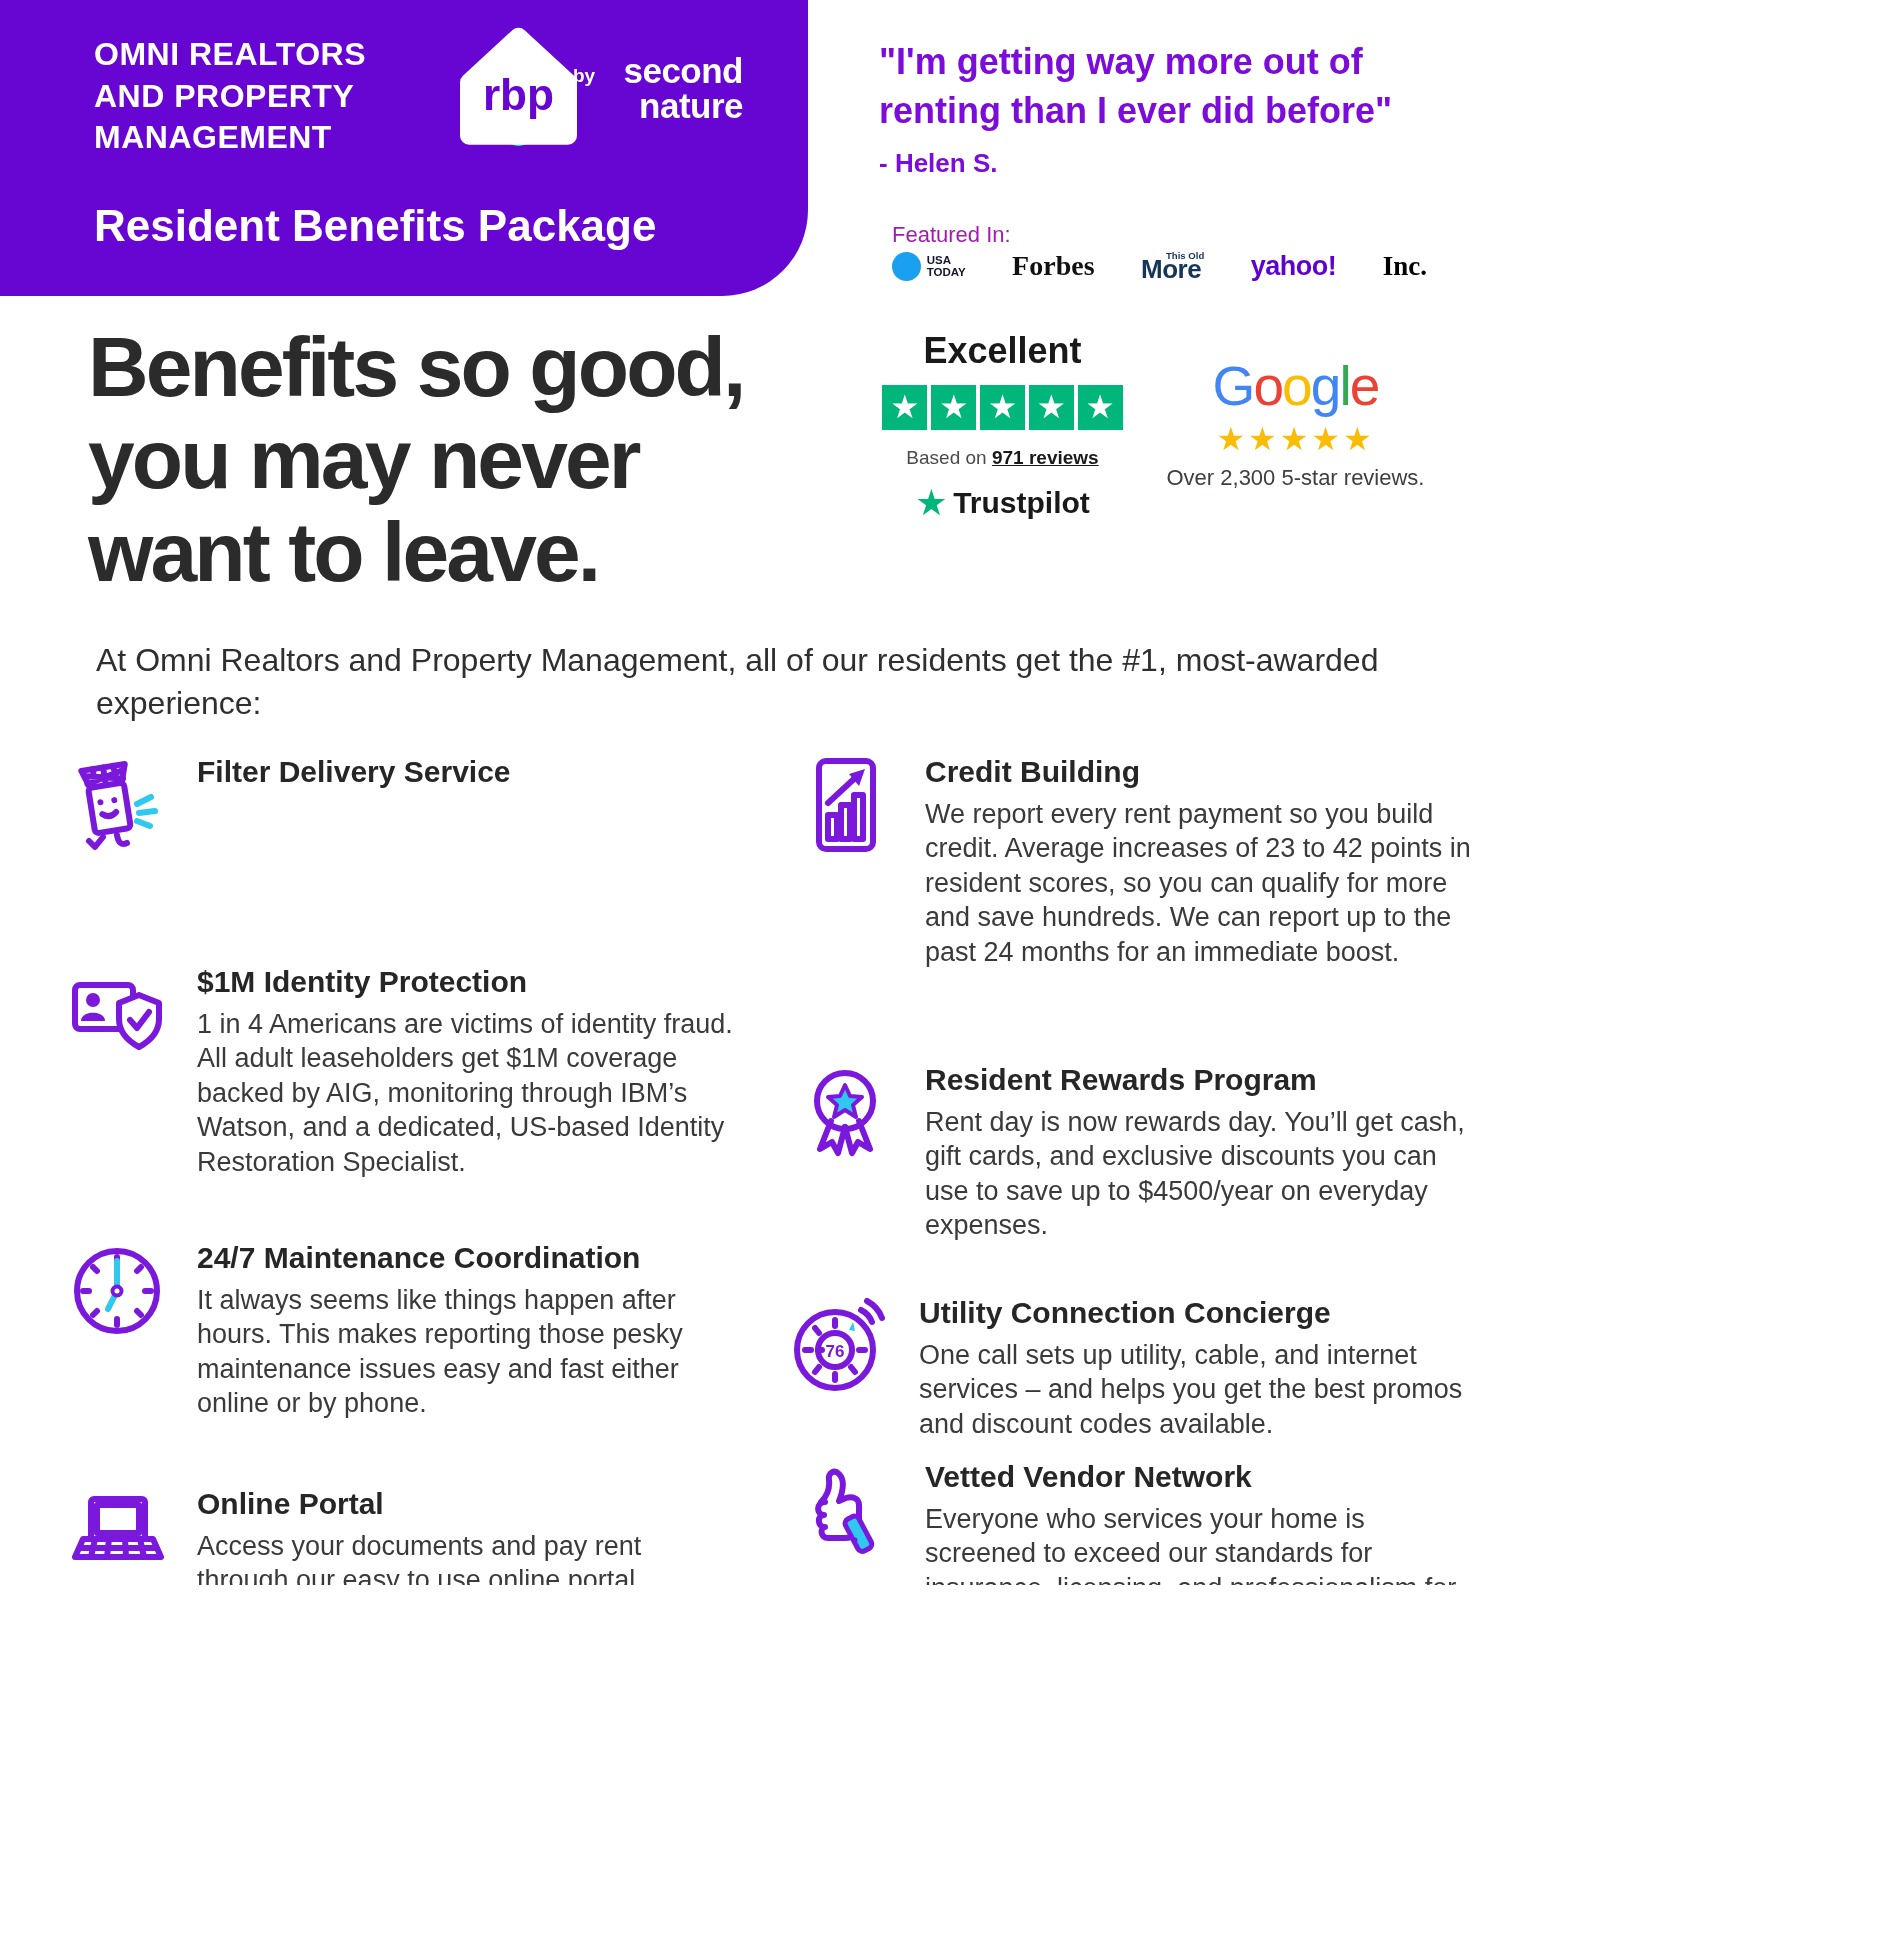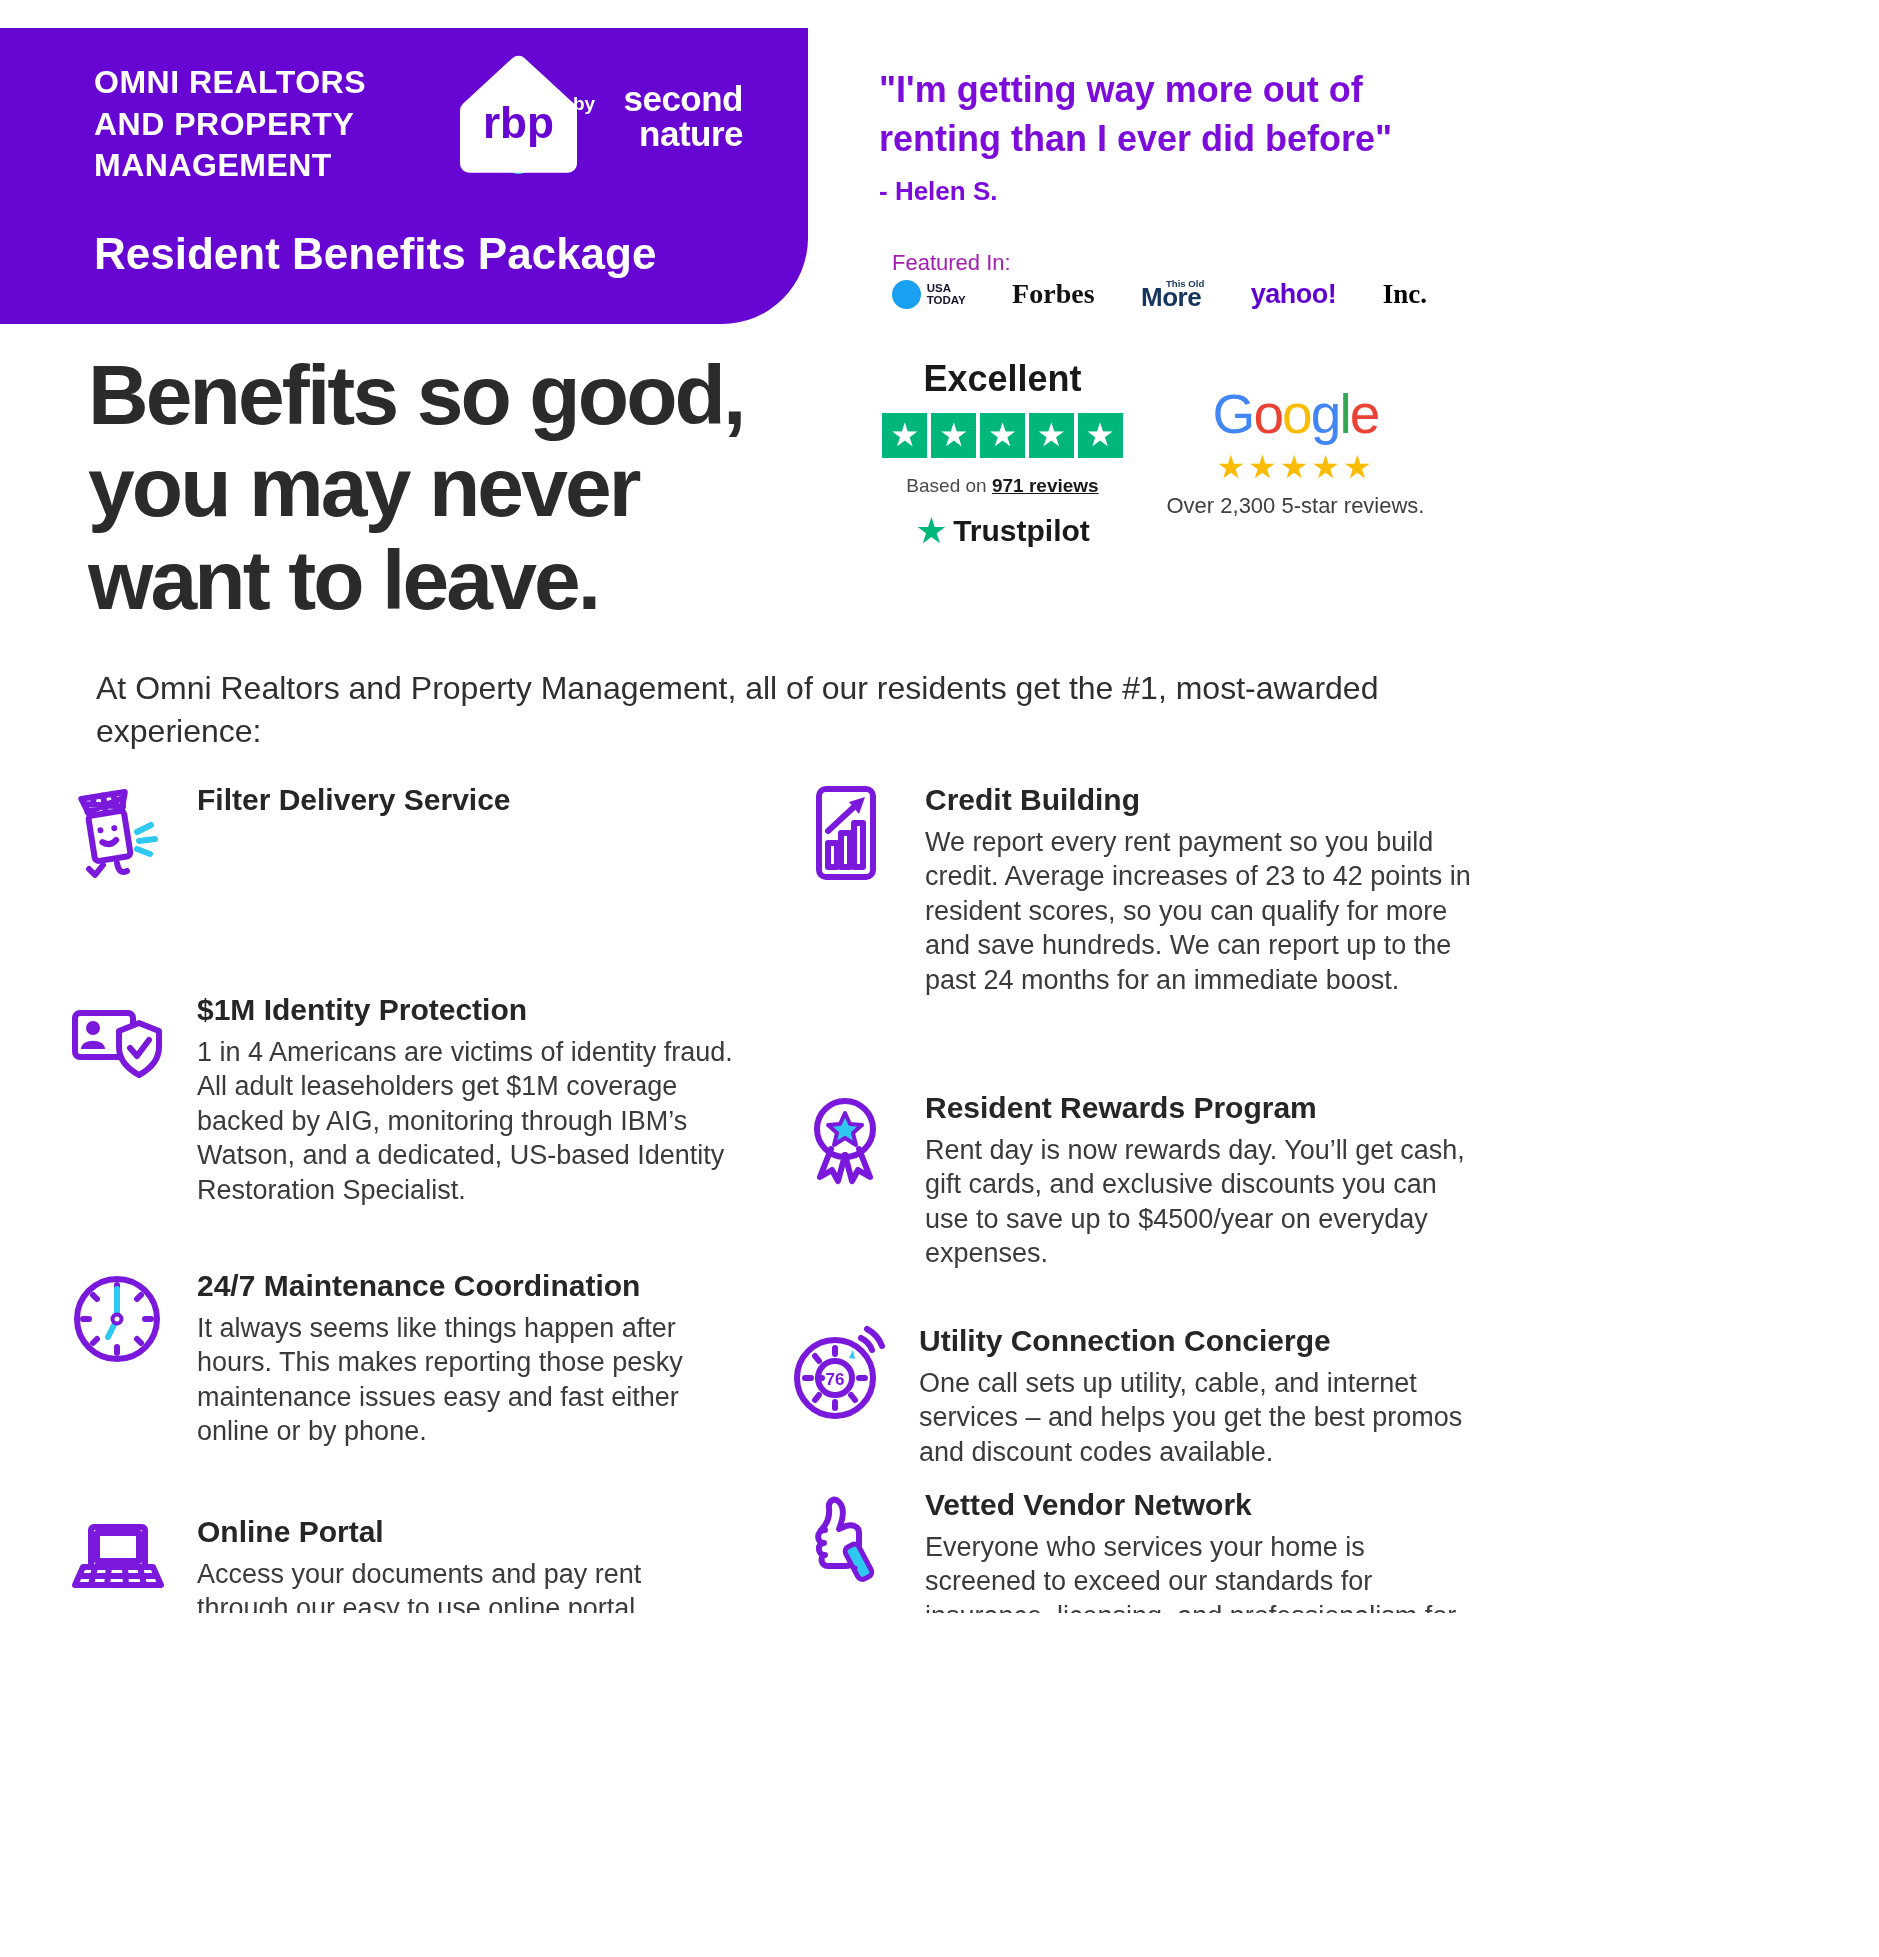--- a/index.html
+++ b/index.html
@@ -1,17 +1,17 @@
 <!DOCTYPE html>
 <html><head>
 <meta charset="utf-8">
 <style>
   html,body{margin:0;padding:0;background:#fff;}
   #page{position:relative;width:1879px;height:1585px;overflow:hidden;background:#ffffff;
-        font-family:"Liberation Sans", sans-serif;color:#2b2b2b;margin-top:28px;}
+        font-family:"Liberation Sans", sans-serif;color:#2b2b2b;}
 
   
   .hdr{position:absolute;left:0;top:0;width:808px;height:296px;background:#6705D2;
        border-radius:0 0 86px 0;}
   .company{position:absolute;left:94px;top:34px;width:315px;color:#fff;font-size:32px;
            font-weight:700;line-height:1.3;letter-spacing:0.5px;}
   .pkg-title{position:absolute;left:94px;top:201px;color:#fff;font-size:44px;font-weight:700;}
   .logo-wrap{position:absolute;left:447px;top:21px;width:143px;height:153px;}
   .byline{position:absolute;left:600px;top:53px;color:#fff;text-align:right;width:143px;line-height:1.0;}
   .byline .by{position:absolute;left:-27px;top:13.4px;font-size:19px;font-weight:700;}

